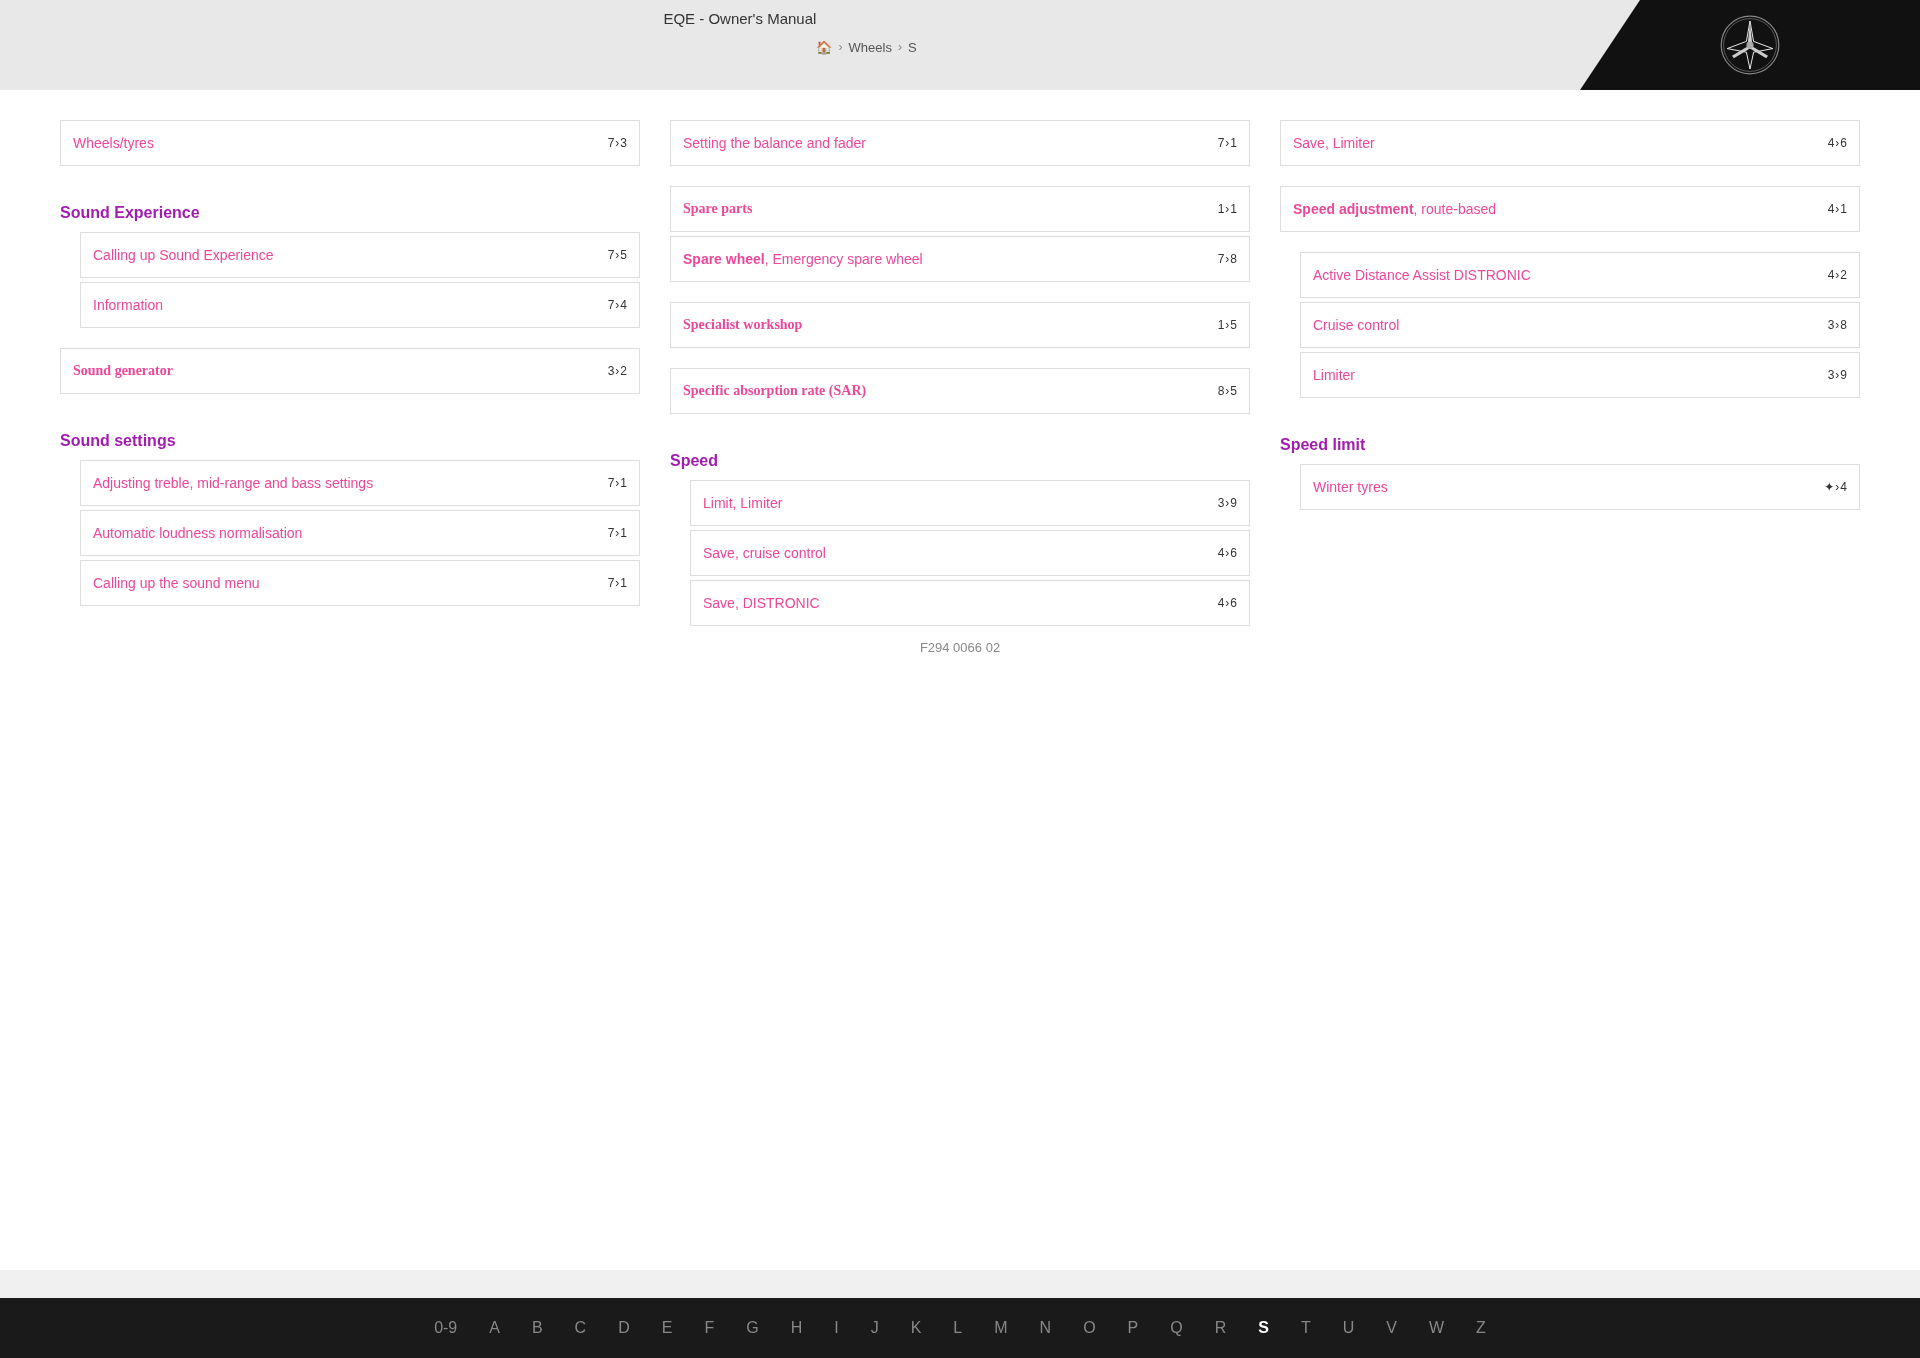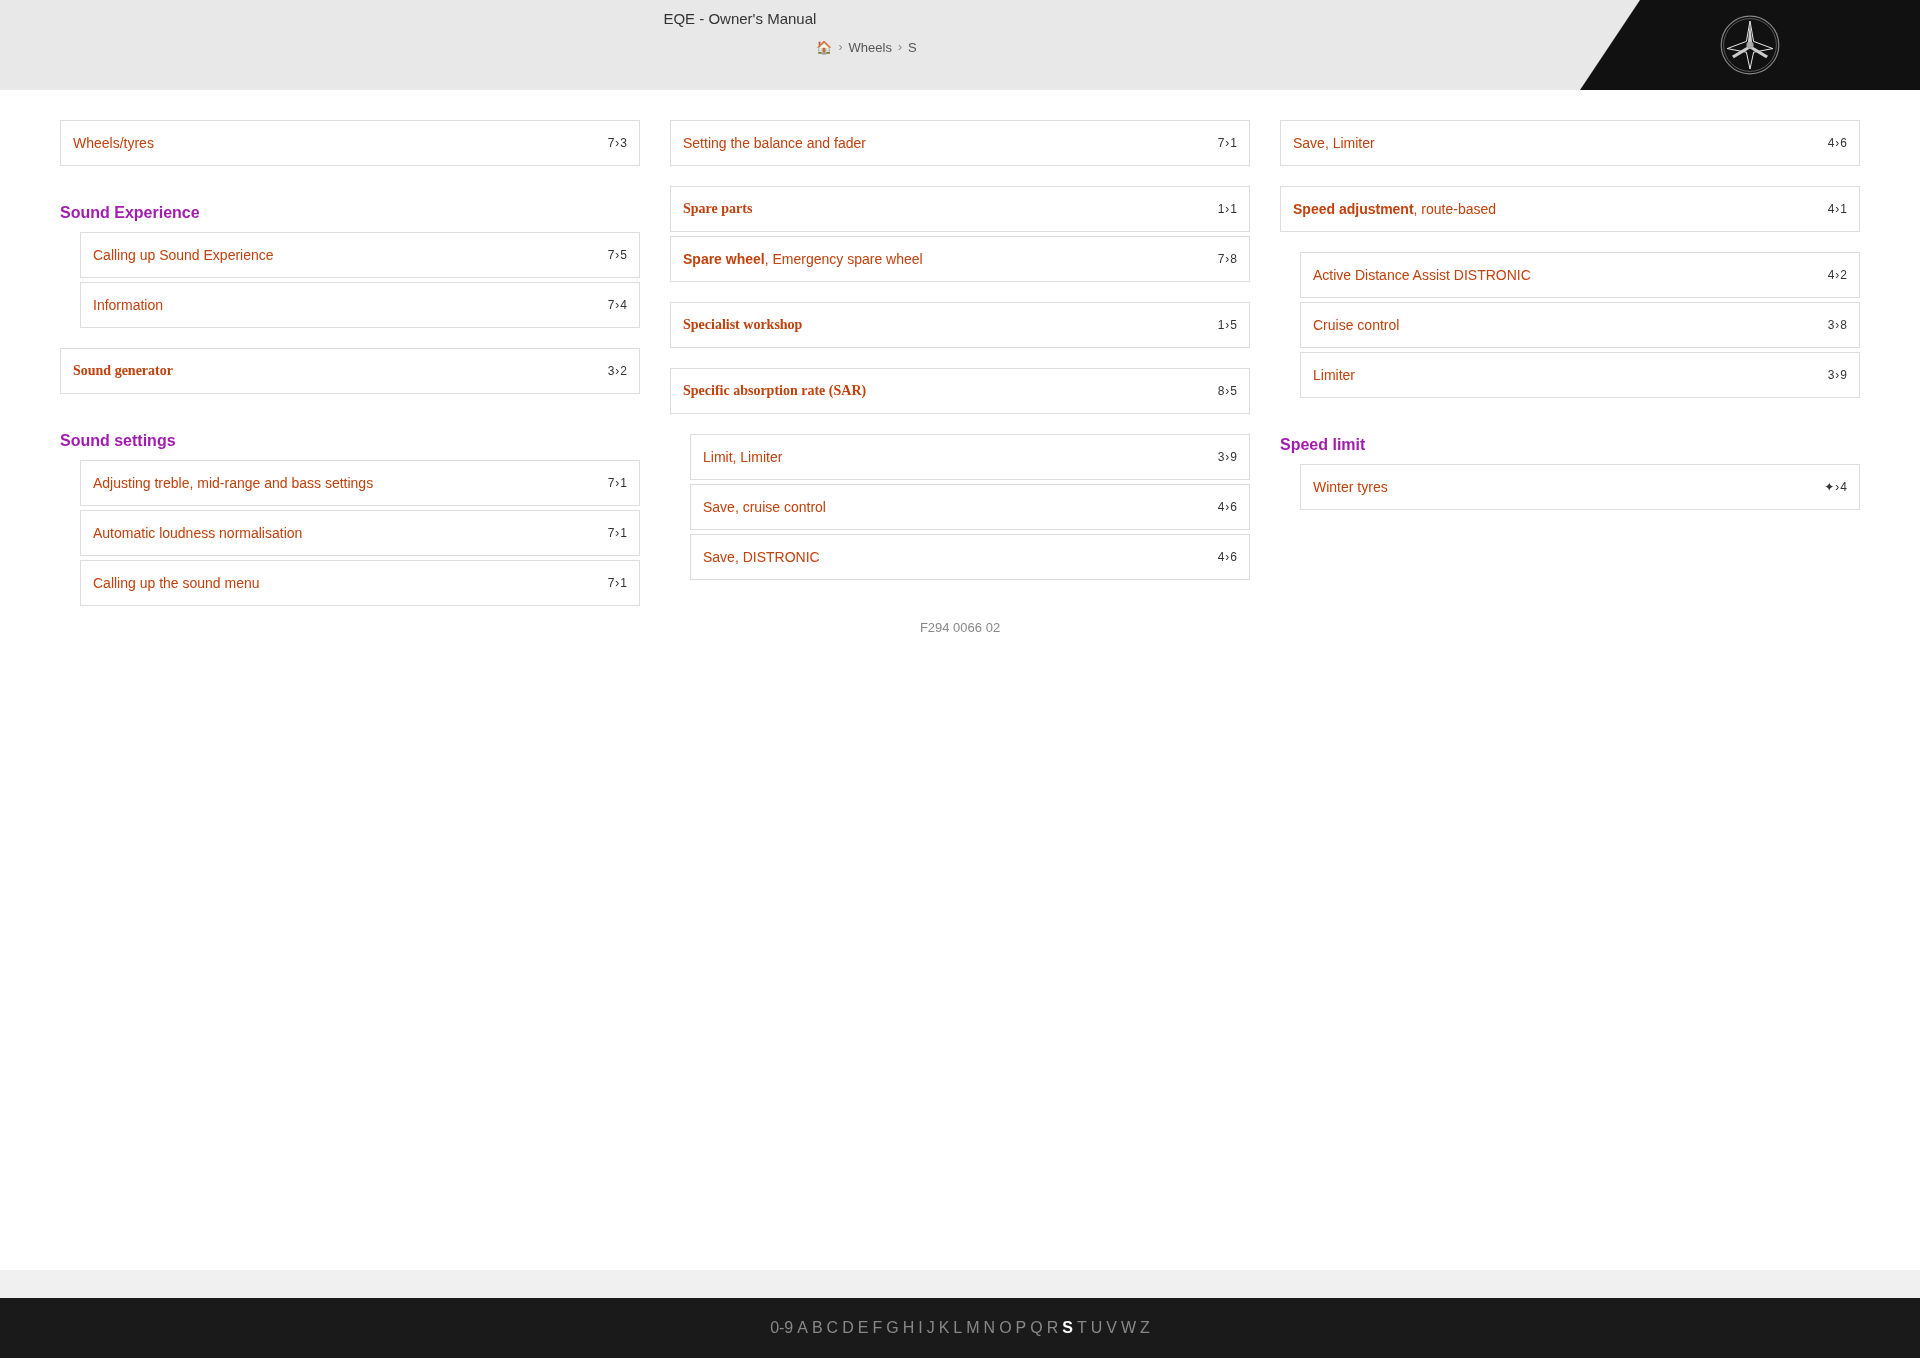--- a/index.html
+++ b/index.html
@@ -88,21 +88,21 @@
       padding: 14px 12px;
       border: 1px solid #ddd;
       margin-bottom: 4px;
       background: #fff;
     }
     .index-entry-indented {
       margin-left: 20px;
     }
     .entry-label {
       font-size: 14px;
-      color: #c2410c;
+      color: #ec4899;
       flex: 1;
     }
     .entry-page {
       font-size: 12px;
       color: #333;
       display: flex;
       align-items: center;
       gap: 1px;
       white-space: nowrap;
       margin-left: 10px;
@@ -114,20 +114,21 @@
       font-family: Liberation Serif, serif;
     }
 
     
     .alphabet-bar {
       background: #1a1a1a;
       height: 60px;
       display: flex;
       align-items: center;
       justify-content: center;
+      gap: 28px;
       position: fixed;
       bottom: 0;
       left: 0;
       width: 1920px;
     }
     .alpha-letter {
       color: #888;
       font-size: 16px;
       cursor: pointer;
       padding: 4px 2px;
@@ -262,20 +263,21 @@
 
       <div class="spacer"></div>
 
       <div class="index-entry">
         <span class="entry-label entry-label-bold">Specific absorption rate (SAR)</span>
         <span class="entry-page">8<span class="pg-arrow">›</span>5</span>
       </div>
 
       <div class="spacer"></div>
 
+      <div class="section-header">Speed</div>
 
       <div class="index-entry index-entry-indented">
         <span class="entry-label">Limit, Limiter</span>
         <span class="entry-page">3<span class="pg-arrow">›</span>9</span>
       </div>
 
       <div class="index-entry index-entry-indented">
         <span class="entry-label">Save, cruise control</span>
         <span class="entry-page">4<span class="pg-arrow">›</span>6</span>
       </div>

